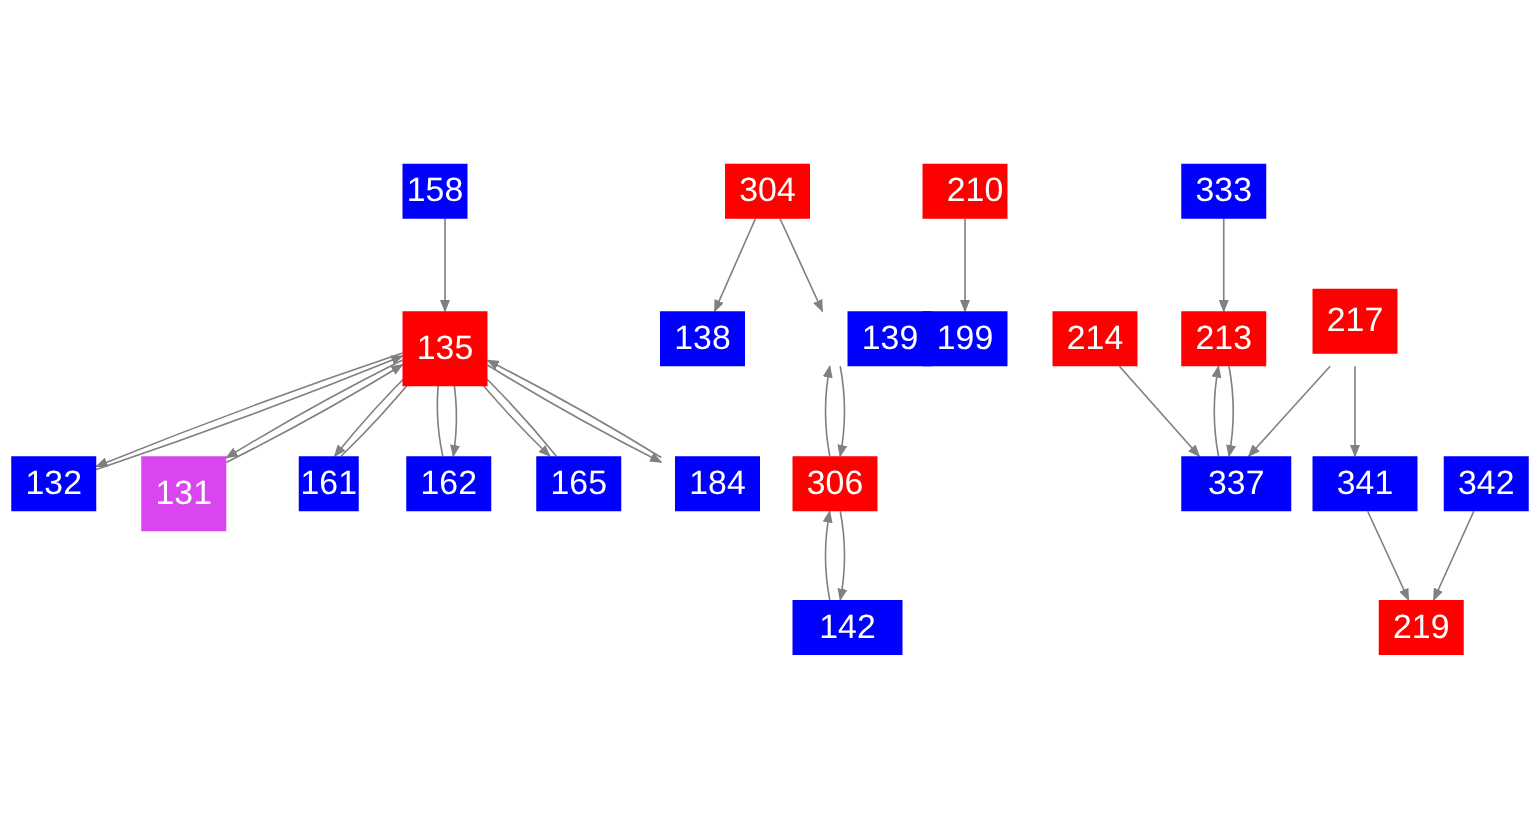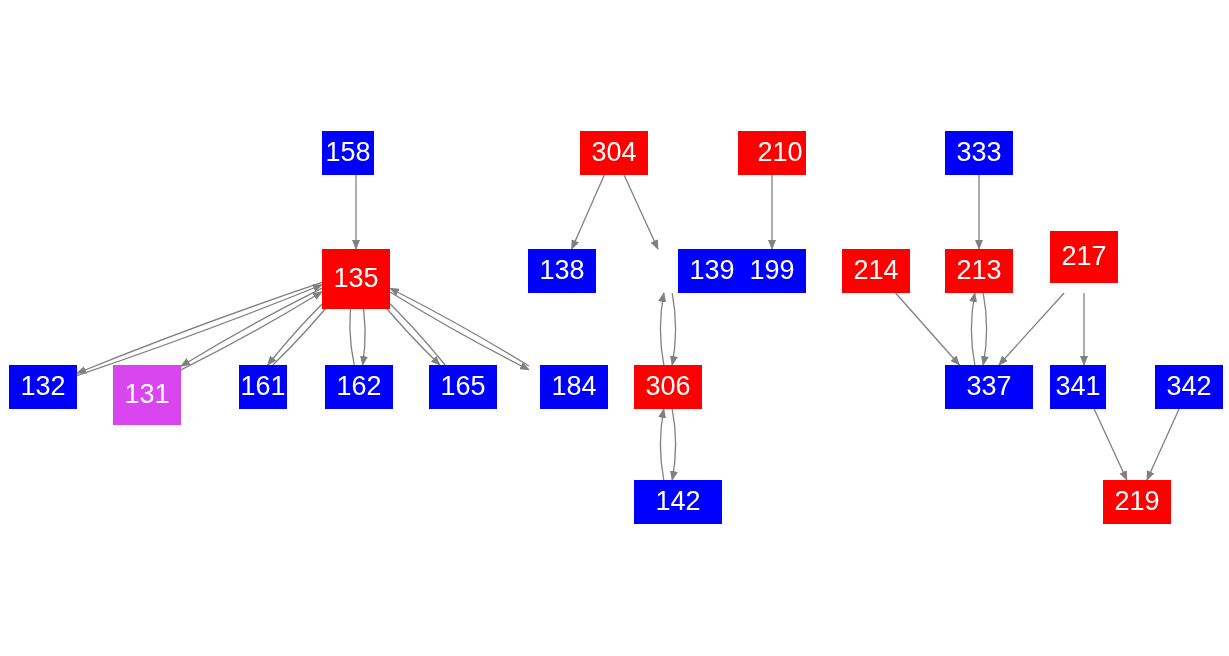--- a/index.html
+++ b/index.html
@@ -139,21 +139,21 @@
       </div>
       <div class="node" style="left: 945px; top: 249px; width: 68px; height: 44px; background: rgb(255, 0, 0);">
         <span class="node-label">213</span>
       </div>
       <div class="node" style="left: 1050px; top: 231px; width: 68px; height: 52px; background: rgb(255, 0, 0);">
         <span class="node-label">217</span>
       </div>
       <div class="node" style="left: 945px; top: 365px; width: 88px; height: 44px; background: rgb(0, 0, 255);">
         <span class="node-label">337</span>
       </div>
-      <div class="node" style="left: 1050px; top: 365px; width: 56px; height: 44px; background: rgb(0, 0, 255);">
+      <div class="node" style="left: 1050px; top: 365px; width: 84px; height: 44px; background: rgb(0, 0, 255);">
         <span class="node-label">341</span>
       </div>
       <div class="node" style="left: 1155px; top: 365px; width: 68px; height: 44px; background: rgb(0, 0, 255);">
         <span class="node-label">342</span>
       </div>
       <div class="node" style="left: 1103px; top: 480px; width: 68px; height: 44px; background: rgb(255, 0, 0);">
         <span class="node-label">219</span>
       </div>
     </div>
 </div>

